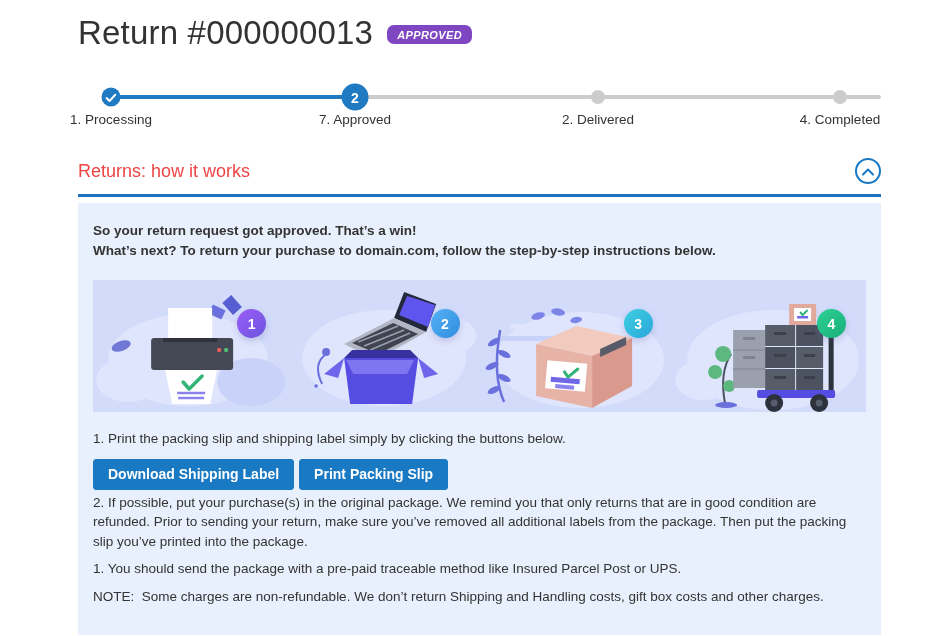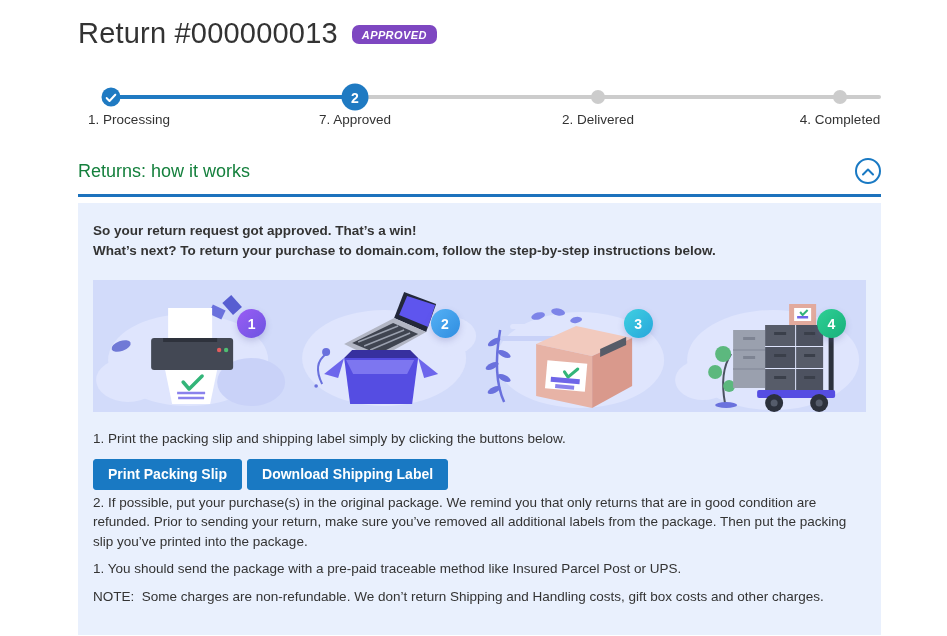--- a/index.html
+++ b/index.html
@@ -2,21 +2,21 @@
 <html><head>
 <meta charset="utf-8">
 <style>
   * { box-sizing: border-box; margin: 0; padding: 0; }
   html,body { width: 947px; height: 636px; background: #fff; overflow: hidden;
     font-family: "Liberation Sans", "DejaVu Sans", sans-serif; color: #333; }
   .content { margin-left: 78px; width: 803px; }
 
   
   .title-row { margin-top: 14px; display: flex; align-items: center; }
-  h1 { font-size: 29px; font-weight: 300; color: #333; line-height: 38px; letter-spacing: .2px; }
+  h1 { font-size: 33px; font-weight: 300; color: #333; line-height: 38px; letter-spacing: .2px; }
   .status-badge { display: inline-block; margin-left: 14px; margin-top: 2px;
     background: #7e47c1; color: #fff; font-size: 11px; font-weight: 700;
     letter-spacing: .4px; padding: 4px 10px 3px; border-radius: 7px; font-style: italic; }
 
   
   .stepper { position: relative; height: 62px; margin-top: 24px; }
   .track, .track-done { position: absolute; top: 19px; height: 4px; border-radius: 2px; }
   .track { left: 33px; right: 0; background: #ccc; }
   .track-done { left: 33px; width: 244px; background: #1f7ac2; }
   .dot { position: absolute; top: 21px; transform: translate(-50%,-50%); border-radius: 50%;
@@ -24,21 +24,21 @@
   .dot.done    { width: 19px; height: 19px; background: #1f7ac2; }
   .dot.current { width: 27px; height: 27px; background: #1f7ac2; color: #fff;
     font-size: 14px; font-weight: 700; }
   .dot.upcoming{ width: 14px; height: 14px; background: #ccc; }
   .step-label { position: absolute; top: 36px; transform: translateX(-50%);
     font-size: 13.5px; color: #333; white-space: nowrap; }
 
   
   .section-head { margin-top: 20px; display: flex; align-items: center; justify-content: space-between;
     border-bottom: 3px solid #1c72bd; padding-bottom: 10px; }
-  h2 { font-size: 18px; font-weight: 400; color: #15803d; }
+  h2 { font-size: 18px; font-weight: 400; color: #ef4444; }
   .collapse-btn { width: 26px; height: 26px; border-radius: 50%; background: transparent;
     border: 2px solid #1979c3; color: #1979c3; cursor: pointer;
     display: flex; align-items: center; justify-content: center; padding: 0; }
 
   
   .panel { background: #e9f0fd; margin-top: 6px; padding: 18px 15px 28px; }
   .panel p { font-size: 13.5px; line-height: 1.45; }
   .intro1 { font-weight: 700; margin-bottom: 0; }
   .intro2 { font-weight: 700; }
 
@@ -85,21 +85,21 @@
             <polyline points="1,4.5 4,7.5 10,1" fill="none" stroke="#fff" stroke-width="2" stroke-linecap="round" stroke-linejoin="round"></polyline>
           </svg>
       </span>
     </div>
     <div class="dot current" style="left:277px">
       <span>2</span>
     </div>
     <div class="dot upcoming" style="left:520px"></div>
     <div class="dot upcoming" style="left:762px"></div>
 
-    <div class="step-label" style="left:51px">1. Processing</div>
+    <div class="step-label" style="left:33px">1. Processing</div>
     <div class="step-label" style="left:277px">7. Approved</div>
     <div class="step-label" style="left:520px">2. Delivered</div>
     <div class="step-label" style="left:762px">4. Completed</div>
   </div>
 
   <div class="section-head">
     <h2>Returns: how it works</h2>
     <button class="collapse-btn">
       <span>
         <svg width="12" height="8" viewBox="0 0 12 8">
@@ -224,22 +224,22 @@
           <circle cx="146" cy="123" r="9" fill="#2c313c"></circle>
           <circle cx="146" cy="123" r="3.5" fill="#555c6b"></circle>
         </svg>
         <div class="num-badge g-green">4</div>
       </div>
     </div>
 
     <p class="step1">1. Print the packing slip and shipping label simply by clicking the buttons below.</p>
 
     <div class="btn-row">
+      <button class="btn">Download Shipping Label</button>
       <button class="btn">Print Packing Slip</button>
-      <button class="btn">Download Shipping Label</button>
     </div>
 
     <p class="step2">2. If possible, put your purchase(s) in the original package. We remind you that only returns that are in good condition are refunded. Prior to sending your return, make sure you’ve removed all additional labels from the package. Then put the packing slip you’ve printed into the package.</p>
 
     <div class="steps34">
       <div>1. You should send the package with a pre-paid traceable method like Insured Parcel Post or UPS.</div>
     </div>
 
     <p class="note">NOTE:  Some charges are non-refundable. We don’t return Shipping and Handling costs, gift box costs and other charges.</p>
   </div>

